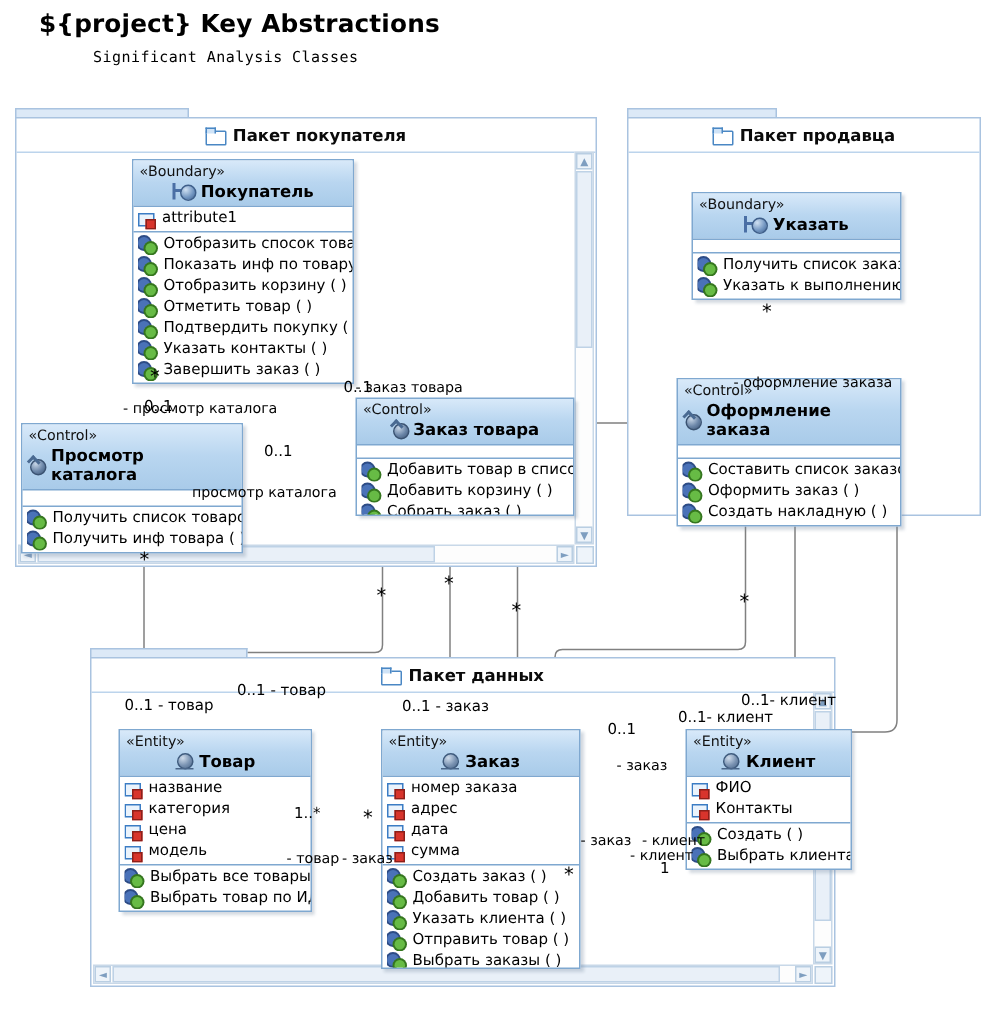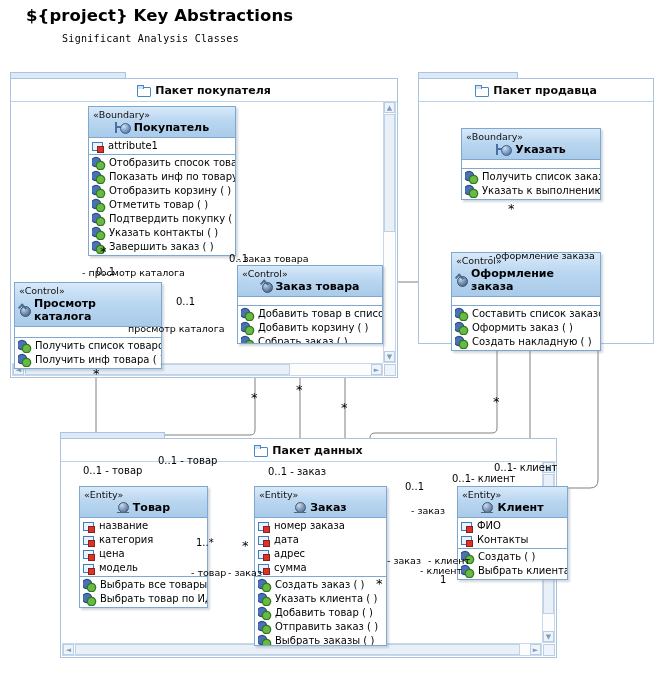--- a/index.html
+++ b/index.html
@@ -377,47 +377,47 @@
       <span>Заказ</span>
     </div>
   </div>
   <div class="cls-sec">
     <div class="feat">
         <span class="attr-ic"></span>
         <span>номер заказа</span>
       </div>
     <div class="feat">
         <span class="attr-ic"></span>
+        <span>адрес</span>
+      </div>
+    <div class="feat">
+        <span class="attr-ic"></span>
         <span>дата</span>
       </div>
     <div class="feat">
         <span class="attr-ic"></span>
-        <span>адрес</span>
-      </div>
-    <div class="feat">
-        <span class="attr-ic"></span>
         <span>сумма</span>
       </div>
   </div>
   <div class="cls-sec divider">
     <div class="feat">
         <span class="meth-ic"></span>
         <span>Создать заказ ( )</span>
       </div>
     <div class="feat">
         <span class="meth-ic"></span>
+        <span>Добавить товар ( )</span>
+      </div>
+    <div class="feat">
+        <span class="meth-ic"></span>
         <span>Указать клиента ( )</span>
       </div>
     <div class="feat">
         <span class="meth-ic"></span>
-        <span>Добавить товар ( )</span>
-      </div>
-    <div class="feat">
-        <span class="meth-ic"></span>
-        <span>Отправить заказ ( )</span>
+        <span>Отправить товар ( )</span>
       </div>
     <div class="feat">
         <span class="meth-ic"></span>
         <span>Выбрать заказы ( )</span>
       </div>
 
   </div>
 </div>
 
 <div class="cls" style="left:457px;top:486px;width:111px;overflow:hidden;">

